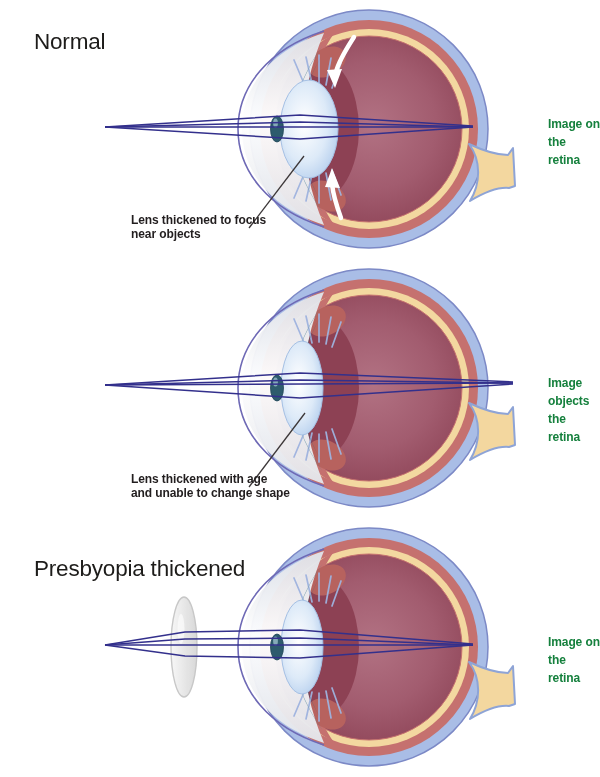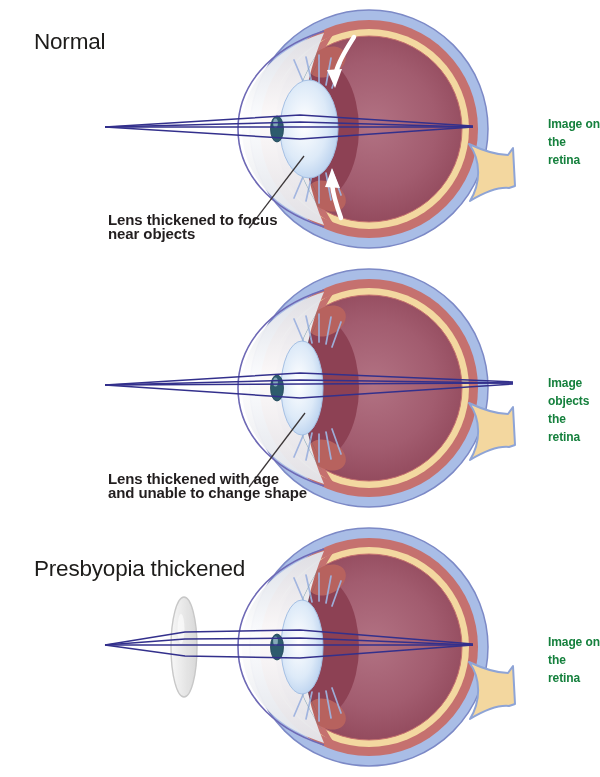--- a/index.html
+++ b/index.html
@@ -3,21 +3,21 @@
 <meta charset="utf-8">
 <style>
   html,body{margin:0;padding:0;background:#fff}
   .figure{position:relative;width:600px;height:777px;background:#ffffff;overflow:hidden;
           font-family:"Liberation Sans","DejaVu Sans",sans-serif;}
   .panel{position:relative;width:600px;height:259px;}
   .eye-svg{position:absolute;left:0;top:0;width:600px;height:259px;display:block;}
   .title{position:absolute;left:32px;top:27px;margin:2px;font-size:22.5px;font-weight:400;
          letter-spacing:-0.2px;color:#1d1c1a;z-index:2;}
   .panel:nth-of-type(2) .title,.panel:nth-of-type(3) .title{top:36px;}
-  .annotation{position:absolute;left:108px;top:213px;font-size:15px;line-height:14px;
+  .annotation{position:absolute;left:131px;top:213px;font-size:12px;line-height:14px;
               font-weight:700;letter-spacing:-0.1px;color:#221e1f;white-space:pre-line;z-index:2;}
   .retina-label{position:absolute;left:548px;top:115px;font-size:12px;line-height:18px;
               font-weight:700;letter-spacing:-0.1px;color:#15803d;white-space:pre-line;z-index:2;}
 </style>
 </head>
 <body>
 
 <div class="figure">
   <section class="panel">
     <svg class="eye-svg" viewBox="0 0 600 259" xmlns="http://www.w3.org/2000/svg">

